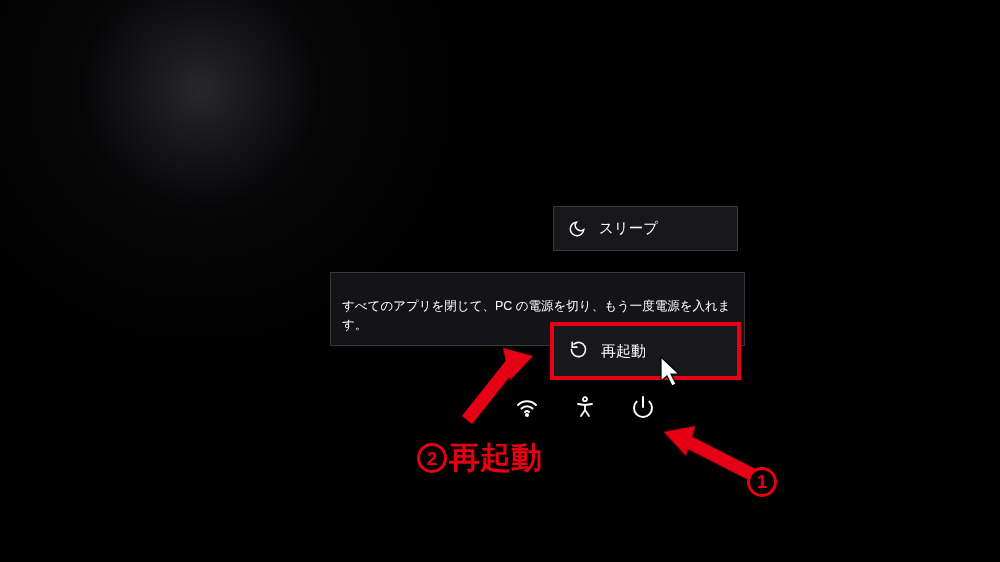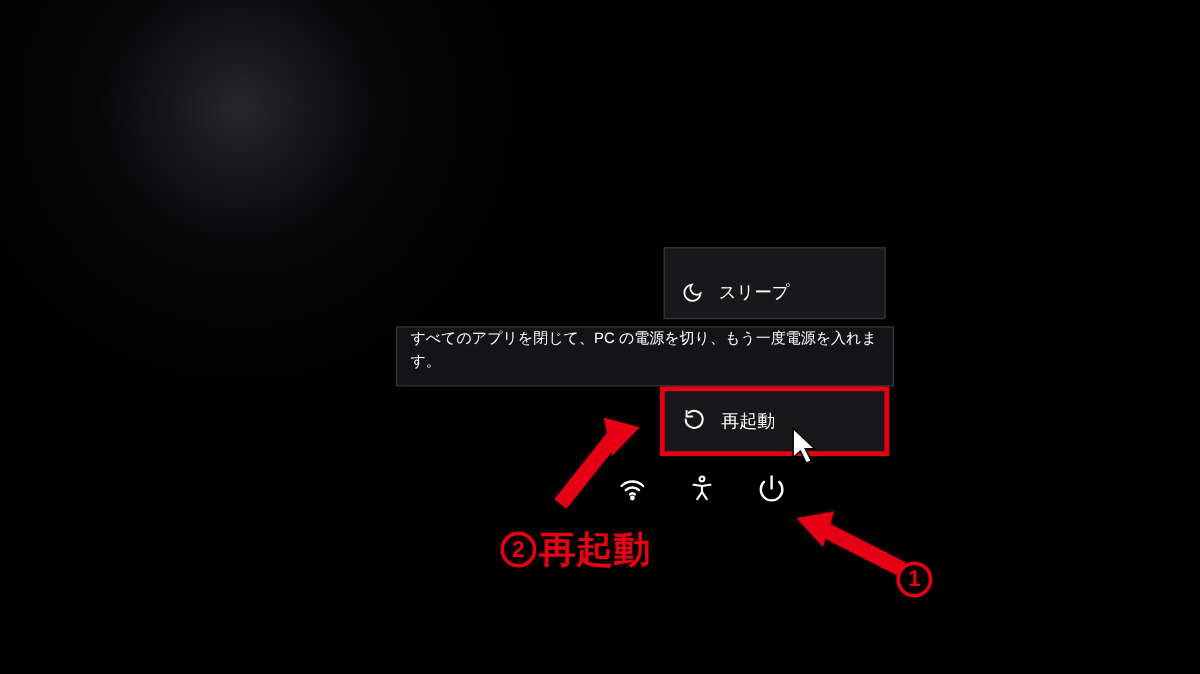--- a/index.html
+++ b/index.html
@@ -37,21 +37,21 @@
       top: 206px;
       width: 185px;
       background: rgba(24,24,28,0.98);
       border: 1px solid rgba(80,80,85,0.6);
       display: flex;
       flex-direction: column;
     }
     .menu-item {
       display: flex;
       align-items: center;
-      padding: 27px 14px;
+      padding: 12px 14px;
       gap: 13px;
       color: #fff;
       font-size: 14.5px;
       cursor: pointer;
     }
     .menu-item.sleep {
       padding-bottom: 12px;
     }
     .menu-item .icon {
       width: 18px;
@@ -62,21 +62,21 @@
     }
     .tooltip {
       position: absolute;
       left: 330px;
       top: 272px;
       width: 415px;
       background: rgba(20,20,24,0.98);
       border: 1px solid rgba(80,80,85,0.6);
       color: #fff;
       font-size: 12.5px;
-      padding: 0 11px 9px 11px;
+      padding: 24px 11px 9px 11px;
       line-height: 1.55;
     }
     .restart-item {
       position: absolute;
       left: 553px;
       top: 325px;
       width: 185px;
       height: 52px;
       display: flex;
       align-items: center;

